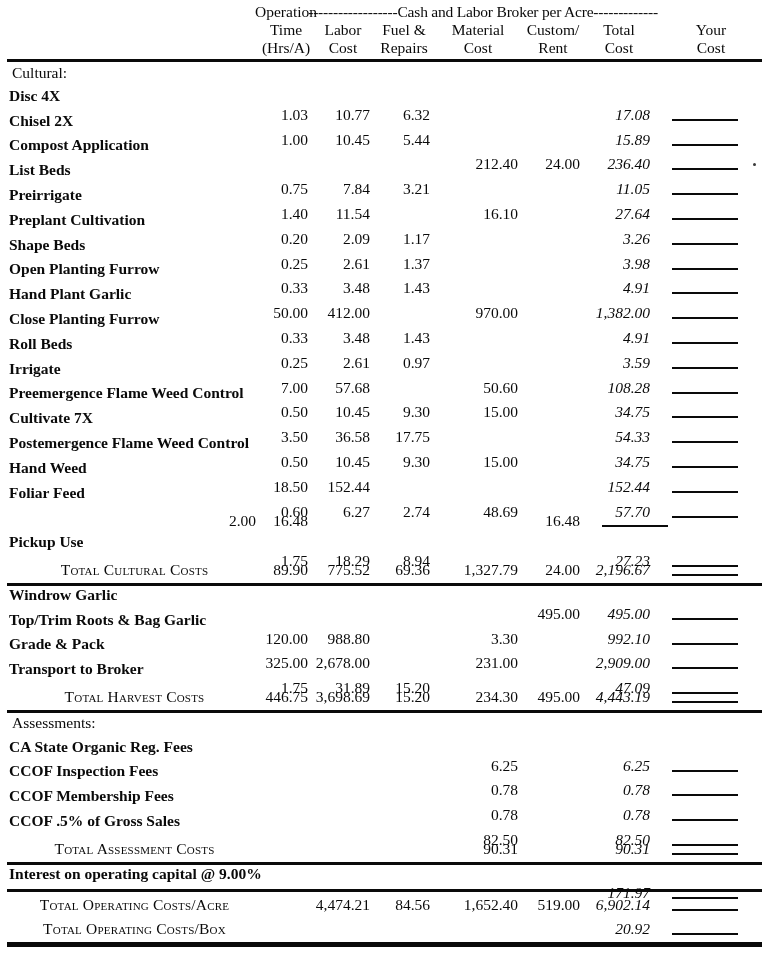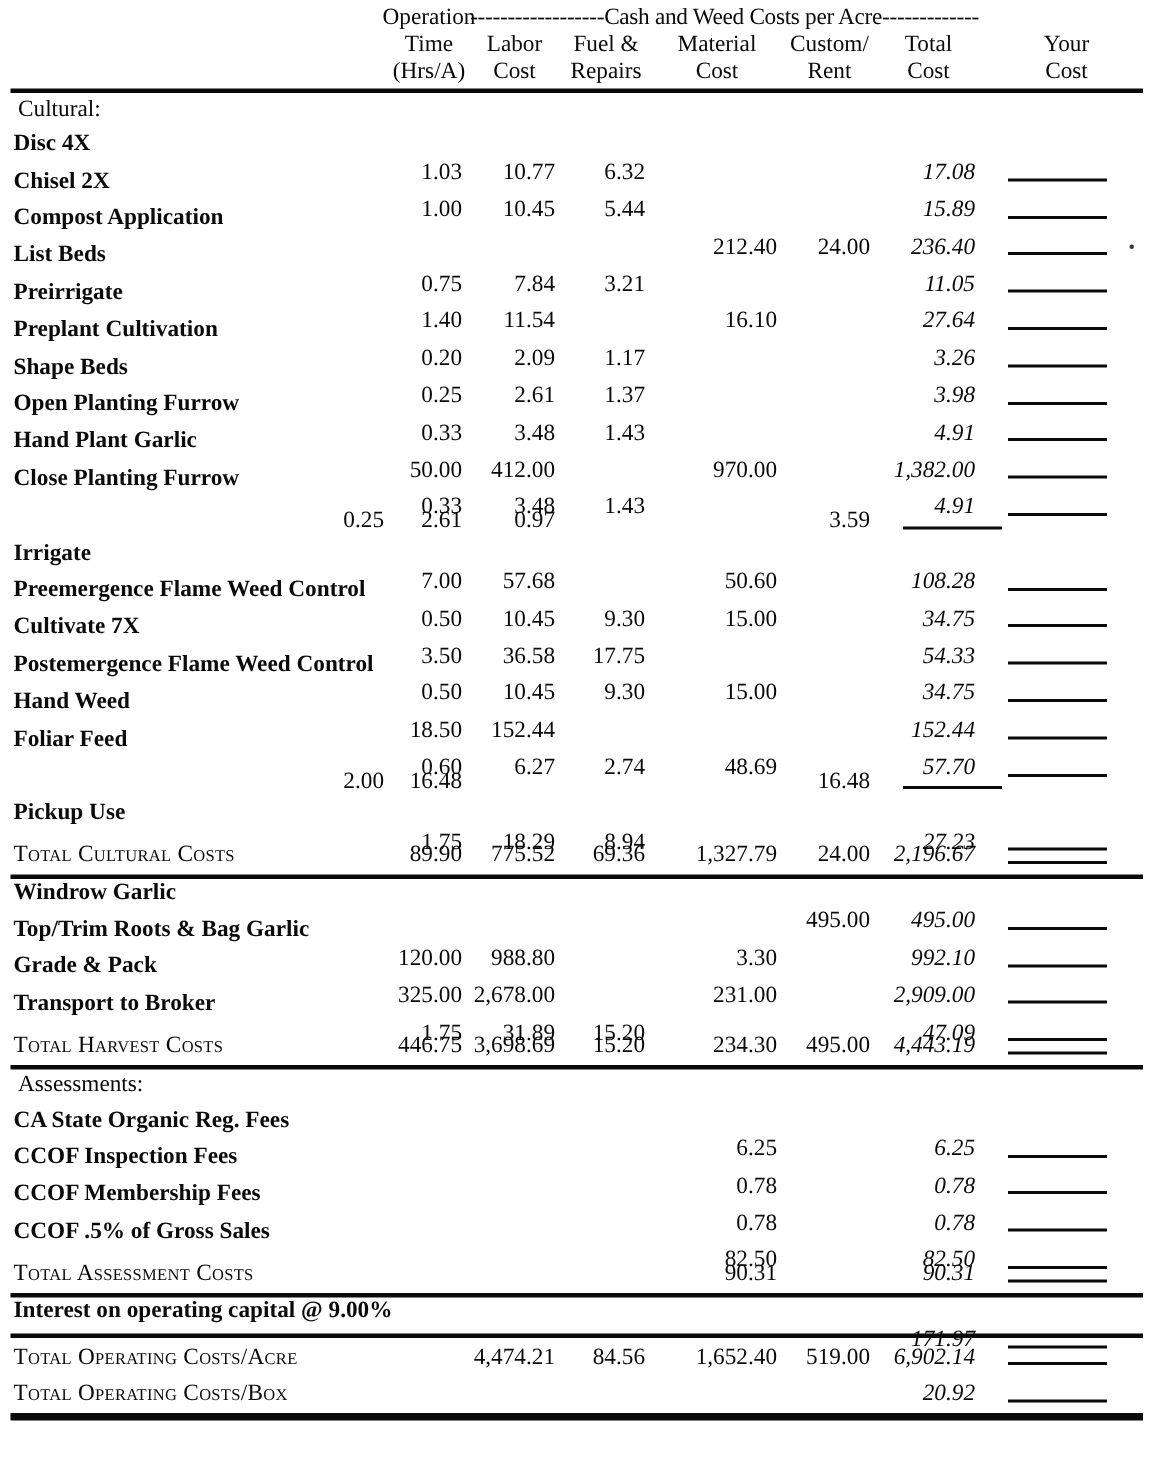--- a/index.html
+++ b/index.html
@@ -31,35 +31,35 @@
   .trow .c:nth-child(2){grid-column:2;}
   .trow .c:nth-child(3){grid-column:3;}
   .trow .c:nth-child(4){grid-column:4;}
   .trow .c:nth-child(5){grid-column:5;}
   .trow .c:nth-child(6){grid-column:6;}
   .trow .c:nth-child(7){grid-column:7;font-style:italic;}
   .trow .c:nth-child(8){grid-column:8;}
   .trow .label{grid-column:1;}
   .your{padding-left:18px;grid-column:8;}
   .blank{display:inline-block;width:66px;height:14px;border-bottom:2px solid #0a0a0a;}
-  .trow.total .label{font-variant:small-caps;letter-spacing:0.2px;}
+  .trow.total .label{font-variant:small-caps;letter-spacing:0.2px;text-align:center;}
   .trow.section .label{grid-column:1 / span 3;padding-left:12px;}
   .trow.plain .label{grid-column:1 / span 4;}
   .artifact-dot{position:absolute;width:3px;height:3px;background:#3a3a3a;border-radius:50%;}
 </style>
 </head>
 <body>
 
 <div class="page">
 
   <div class="hdr">
     <div class="grid hline">
       <div class="c"></div>
       <div class="c hc">Operation</div>
-      <div class="c hc span-title">------------------Cash and Weed Costs per Acre-------------</div>
+      <div class="c hc span-title">------------------Cash and Labor Broker per Acre-------------</div>
     </div>
     <div class="grid hline">
       <div class="c"></div>
       <div class="c hc">Time</div>
       <div class="c hc">Labor</div>
       <div class="c hc">Fuel &amp;</div>
       <div class="c hc">Material</div>
       <div class="c hc">Custom/</div>
       <div class="c hc">Total</div>
       <div class="c hc">Your</div>
@@ -182,20 +182,21 @@
         <div class="c label">Close Planting Furrow</div>
         <div class="c num">0.33</div>
         <div class="c num">3.48</div>
         <div class="c num">1.43</div>
         <div class="c num"></div>
         <div class="c num"></div>
         <div class="c num">4.91</div>
         <div class="c your"><span class="blank"></span></div>
       </div>
       <div class="grid trow item">
+        <div class="c label">Roll Beds</div>
         <div class="c num">0.25</div>
         <div class="c num">2.61</div>
         <div class="c num">0.97</div>
         <div class="c num"></div>
         <div class="c num"></div>
         <div class="c num">3.59</div>
         <div class="c your"><span class="blank"></span></div>
       </div>
       <div class="grid trow item">
         <div class="c label">Irrigate</div>

